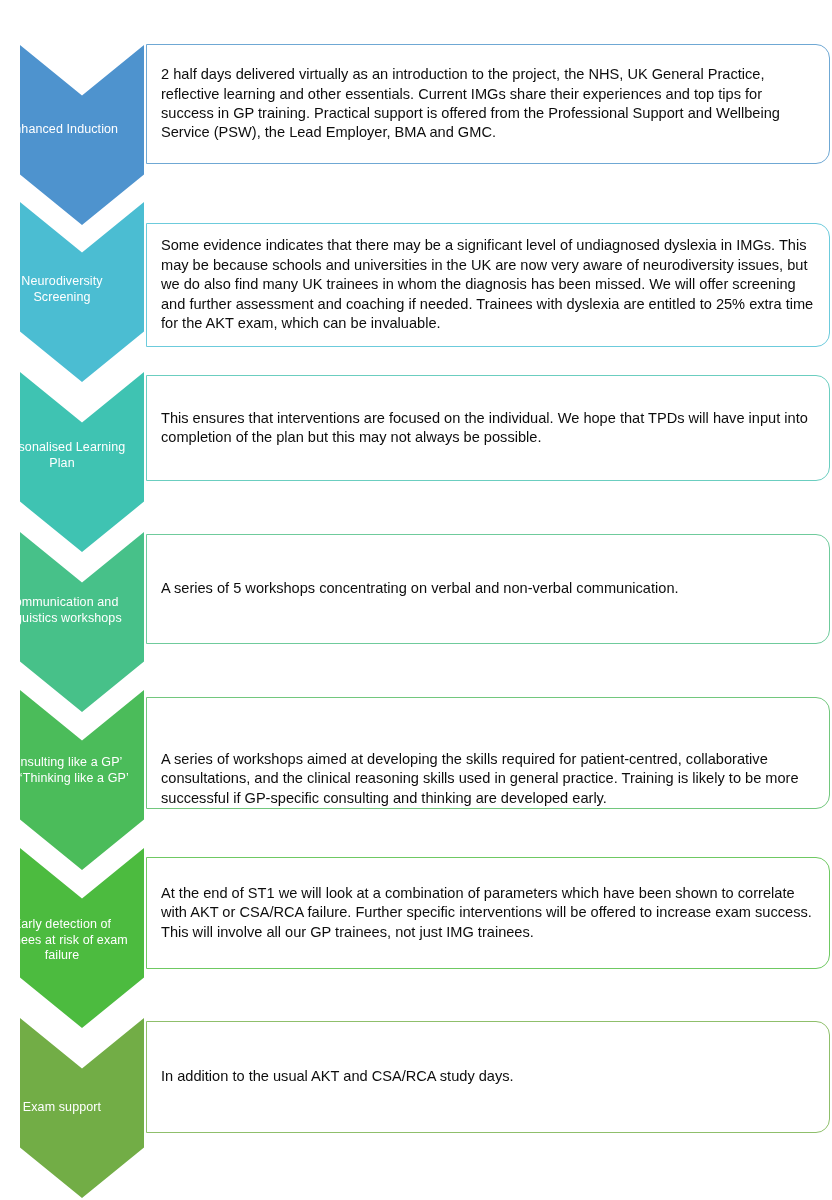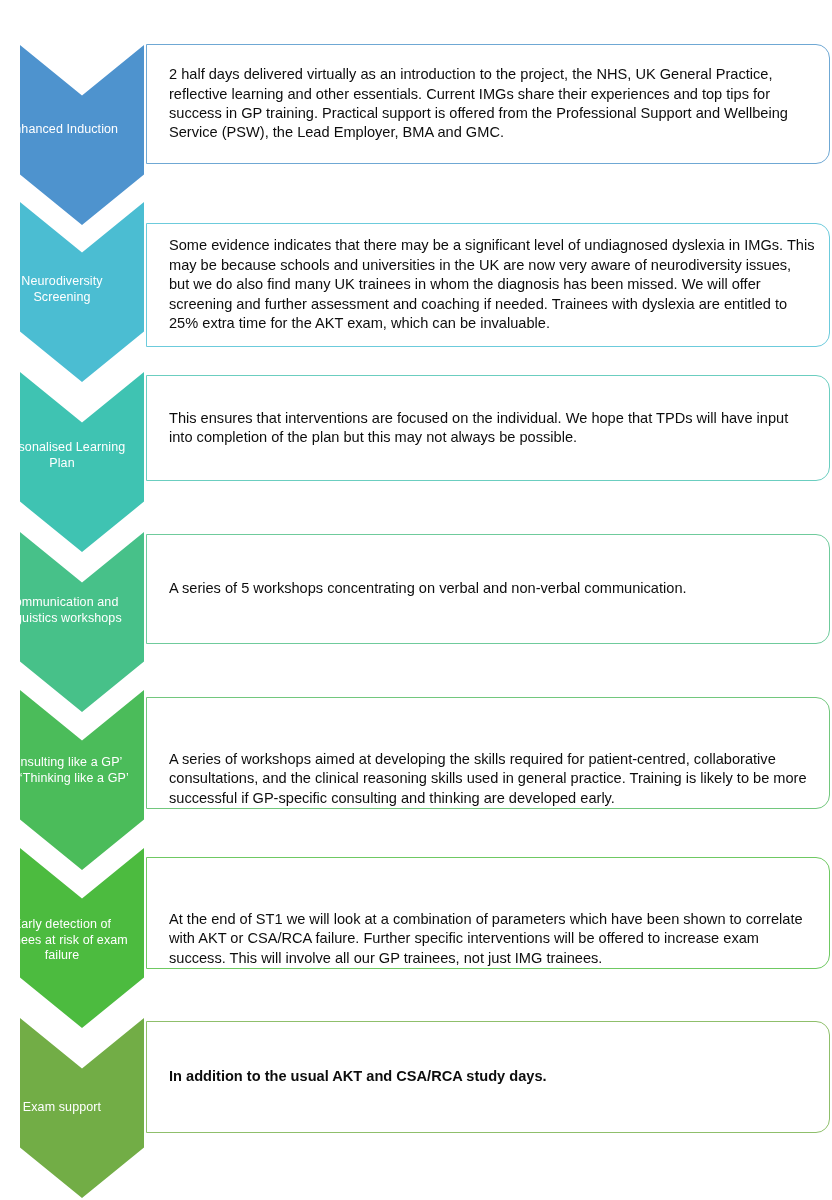--- a/index.html
+++ b/index.html
@@ -60,21 +60,20 @@
     box-sizing: border-box;
     background: #ffffff;
     border: 1px solid #8fb8d8;
     border-top-left-radius: 0;
     border-bottom-left-radius: 0;
     border-top-right-radius: 14px;
     border-bottom-right-radius: 14px;
     z-index: 1;
     display: flex;
     align-items: center;
-    padding-left: 8px;
   }
   .card-text {
     padding: 0 14px 0 14px;
     font-size: 14.6px;
     line-height: 19.4px;
     color: #0d0d0d;
     width: 100%;
   }
 </style>
 </head>
@@ -110,26 +109,26 @@
       <div class="chevron-label" style="top: 595px;">Communication and linguistics workshops</div>
     </div>
     <div class="row" style="top: 0px;">
       <div class="card" style="top: 697px; height: 112px; border-color: rgb(114, 199, 125); align-items: flex-end;">
         <div class="card-text">A series of workshops aimed at developing the skills required for patient-centred, collaborative consultations, and the clinical reasoning skills used in general practice. Training is likely to be more successful if GP-specific consulting and thinking are developed early.</div>
       </div>
       <div class="chevron" style="top: 690px; height: 180px; background: rgb(75, 188, 90);"></div>
       <div class="chevron-label" style="top: 755px;">‘Consulting like a GP’ and ‘Thinking like a GP’</div>
     </div>
     <div class="row" style="top: 0px;">
-      <div class="card" style="top: 857px; height: 112px; border-color: rgb(111, 201, 98); align-items: flex-end;">
+      <div class="card" style="top: 857px; height: 112px; border-color: rgb(111, 201, 98);">
         <div class="card-text">At the end of ST1 we will look at a combination of parameters which have been shown to correlate with AKT or CSA/RCA failure.  Further specific interventions will be offered to increase exam success.  This will involve all our GP trainees, not just IMG trainees.</div>
       </div>
       <div class="chevron" style="top: 848px; height: 180px; background: rgb(76, 187, 63);"></div>
       <div class="chevron-label" style="top: 917px;">Early detection of trainees at risk of exam failure</div>
     </div>
     <div class="row" style="top: 0px;">
-      <div class="card" style="top: 1021px; height: 112px; border-color: rgb(143, 191, 107); font-weight: bold;">
+      <div class="card" style="top: 1021px; height: 112px; border-color: rgb(143, 191, 107);">
         <div class="card-text">In addition to the usual AKT and CSA/RCA study days.</div>
       </div>
       <div class="chevron" style="top: 1018px; height: 180px; background: rgb(114, 173, 70);"></div>
       <div class="chevron-label" style="top: 1100px;">Exam support</div>
     </div>
   </div>
 
 </body></html>

